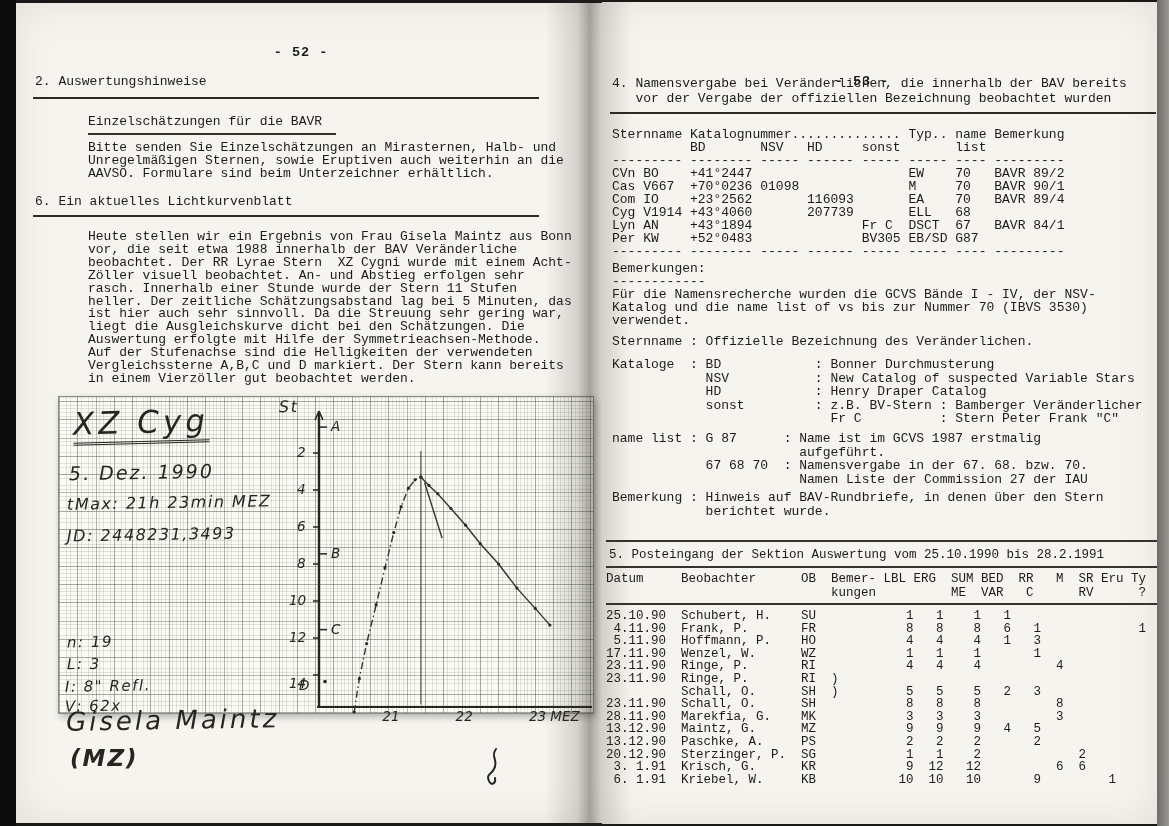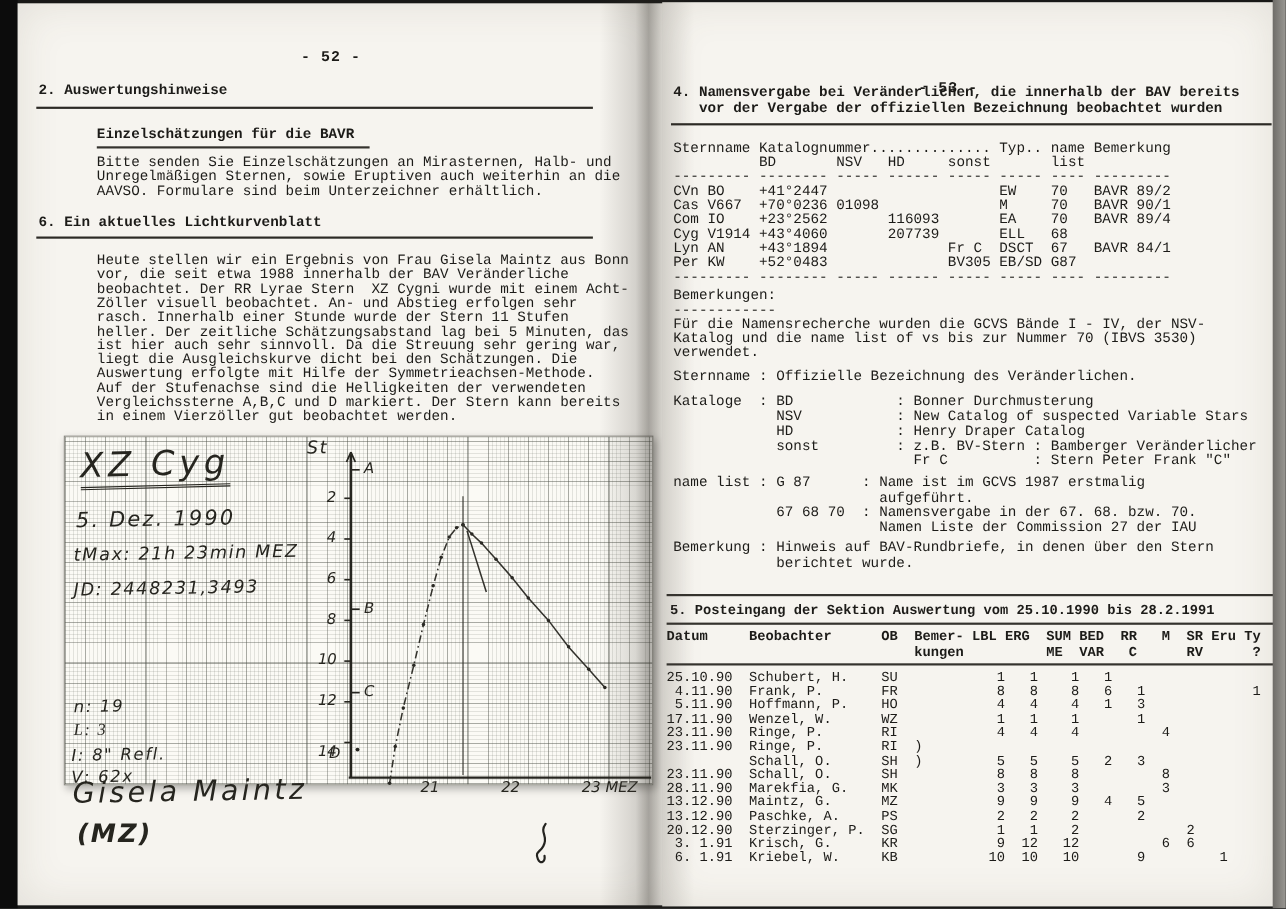--- a/index.html
+++ b/index.html
@@ -10,21 +10,21 @@
   #page-right{left:602px;top:2px;width:556px;height:822px;}
   #gutter{position:absolute;left:545px;top:0;width:86px;height:826px;pointer-events:none;
           background:linear-gradient(90deg,rgba(60,55,48,0) 0%,rgba(60,55,48,.18) 38%,rgba(40,36,30,.38) 52%,rgba(60,55,48,.15) 66%,rgba(60,55,48,0) 100%);}
   #right-edge{position:absolute;left:1157px;top:0;width:12px;height:826px;background:linear-gradient(90deg,#6e6c68,#9a9893);}
   #left-edge{position:absolute;left:0;top:0;width:16px;height:826px;background:#0c0c0c;}
   .abs{position:absolute;}
   pre{margin:0;white-space:pre;}
   .mono{font-family:"Liberation Mono","DejaVu Sans Mono",monospace;}
   .body13{font-size:13px;line-height:12.9px;letter-spacing:0;}
   .body12{font-size:12.5px;line-height:12.9px;}
-  .bold{font-weight:bold;}
+  .bold{font-weight:normal;}
   .rule{position:absolute;height:2px;background:#2c2a25;}
   .rule-thin{position:absolute;height:1.5px;background:#35332e;}
   .pagenum{font-size:13.5px;font-weight:bold;letter-spacing:1px;text-align:center;}
   
   #chart-area{position:absolute;left:42px;top:393px;width:534px;height:316px;
     background-color:#fbfaf5;border:1px solid #8d8c85;box-shadow:2px 3px 7px rgba(0,0,0,.28);
     background-image:
       repeating-linear-gradient(0deg,rgba(75,78,70,.38) 0 1px,transparent 1px 18.3px),
       repeating-linear-gradient(90deg,rgba(75,78,70,.38) 0 1px,transparent 1px 18.3px),
       repeating-linear-gradient(0deg,rgba(95,100,90,.16) 0 .8px,transparent .8px 3.66px),
@@ -115,21 +115,21 @@
           <circle cx="476.2349999999999" cy="211.4" r="1.6" fill="#2a2924"></circle>
           <circle cx="490.89499999999987" cy="228.05" r="1.6" fill="#2a2924"></circle>
           <polyline points="365.6,85.6 383.1,141.1" fill="none" stroke="#33322c" stroke-width="1.4"></polyline>
           <polyline points="361.9,54.1 361.9,307.6" fill="none" stroke="#33322c" stroke-width="1"></polyline>
         </svg>
       <div class="hand hand-title" style="left:14px;top:10px;">XZ Cyg</div>
       <div class="hand hand-date" style="left:10px;top:66px;">5. Dez. 1990</div>
       <div class="hand hand-note" style="left:8px;top:98px;">tMax: 21h 23min MEZ</div>
       <div class="hand hand-note" style="left:8px;top:130px;">JD: 2448231,3493</div>
       <div class="hand hand-stat" style="left:8px;top:238px;">n: 19</div>
-      <div class="hand hand-stat" style="left:8px;top:260px;font-family:Liberation Serif, serif;">L: 3</div>
+      <div class="hand hand-stat" style="left:8px;top:260px;">L: 3</div>
       <div class="hand hand-stat" style="left:6px;top:282px;">I: 8" Refl.</div>
       <div class="hand hand-stat" style="left:6px;top:302px;">V: 62x</div>
       <div class="hand hand-note" style="left:220px;top:2px;">St</div>
       <div id="chart-labels">
           <div class="hand hand-small" style="left: 238px; top: 49px;">2</div>
           <div class="hand hand-small" style="left: 238px; top: 86px;">4</div>
           <div class="hand hand-small" style="left: 238px; top: 123px;">6</div>
           <div class="hand hand-small" style="left: 238px; top: 160px;">8</div>
           <div class="hand hand-small" style="left: 230px; top: 197px; text-align: right;">10</div>
           <div class="hand hand-small" style="left: 230px; top: 234px;">12</div>

